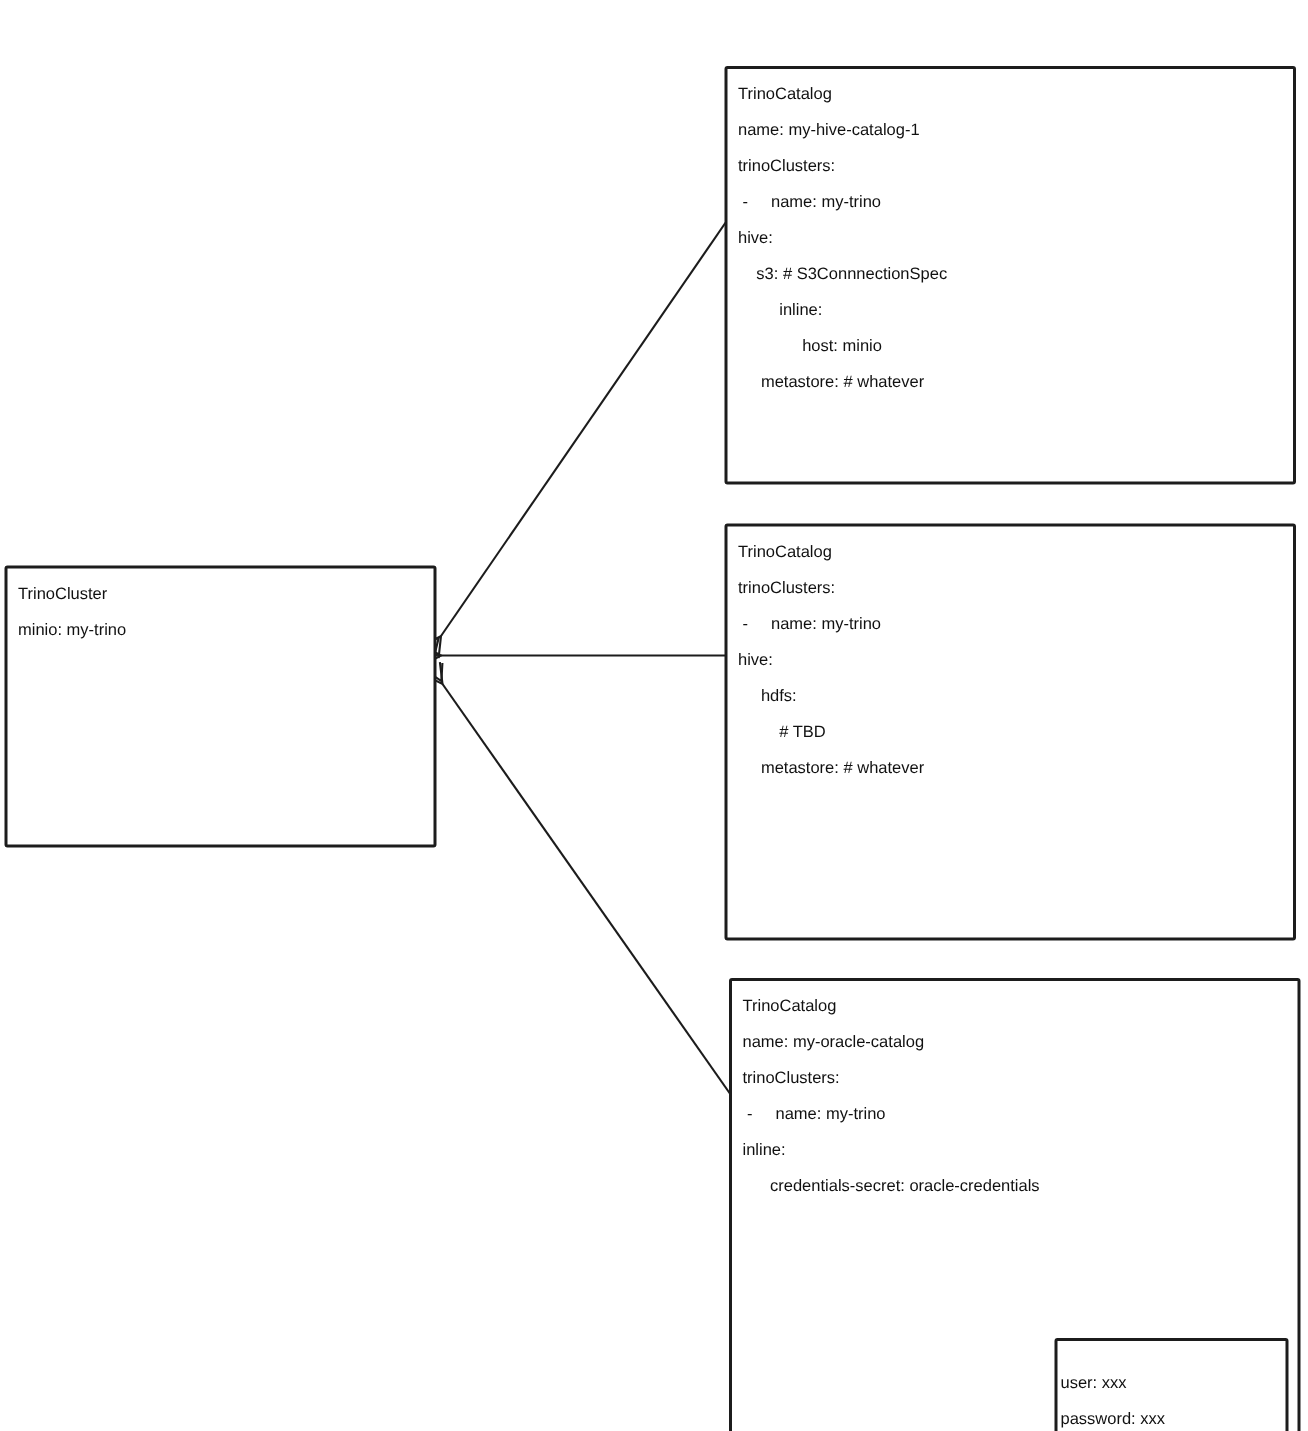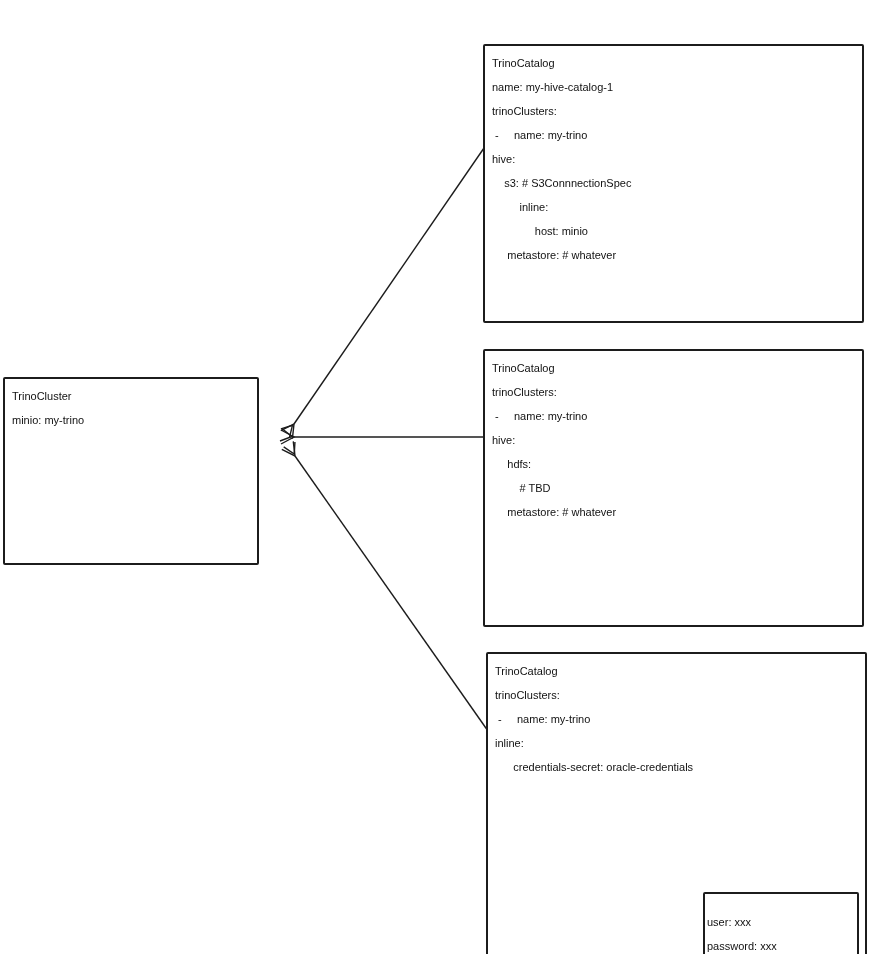--- a/index.html
+++ b/index.html
@@ -33,21 +33,21 @@
     color: #111111;
     font-size: 11px;
     line-height: 24px;
     z-index: 1;
     margin-top: 40px;
   }
   .box .line {
     white-space: pre;
     min-height: 24px;
   }
-  #cluster-box   { left: 3px;   top: 337px; width: 256px; height: 188px; }
+  #cluster-box   { left: 3px;   top: 337px; width: 288px; height: 188px; }
   #catalog1-box  { left: 483px; top: 4px;   width: 381px; height: 279px; }
   #catalog2-box  { left: 483px; top: 309px; width: 381px; height: 278px; }
   #catalog3-box  { left: 486px; top: 612px; width: 381px; height: 339px; }
   #secret-box {
     left: 703px; top: 852px; width: 156px; height: 84px;
     z-index: 2;
     display: flex;
     flex-direction: column;
     justify-content: center;
     text-align: left;
@@ -99,20 +99,21 @@
     <div class="line">trinoClusters:</div>
     <div class="line"> -     name: my-trino</div>
     <div class="line">hive:</div>
     <div class="line">     hdfs:</div>
     <div class="line">         # TBD</div>
     <div class="line">     metastore: # whatever</div>
   </div>
 
   <div id="catalog3-box" class="box">
     <div class="line">TrinoCatalog</div>
+    <div class="line">name: my-oracle-catalog</div>
     <div class="line">trinoClusters:</div>
     <div class="line"> -     name: my-trino</div>
     <div class="line">inline:</div>
     <div class="line">      credentials-secret: oracle-credentials</div>
   </div>
 
   <div id="secret-box" class="box">
     <div class="line">user: xxx</div>
     <div class="line">password: xxx</div>
   </div>

